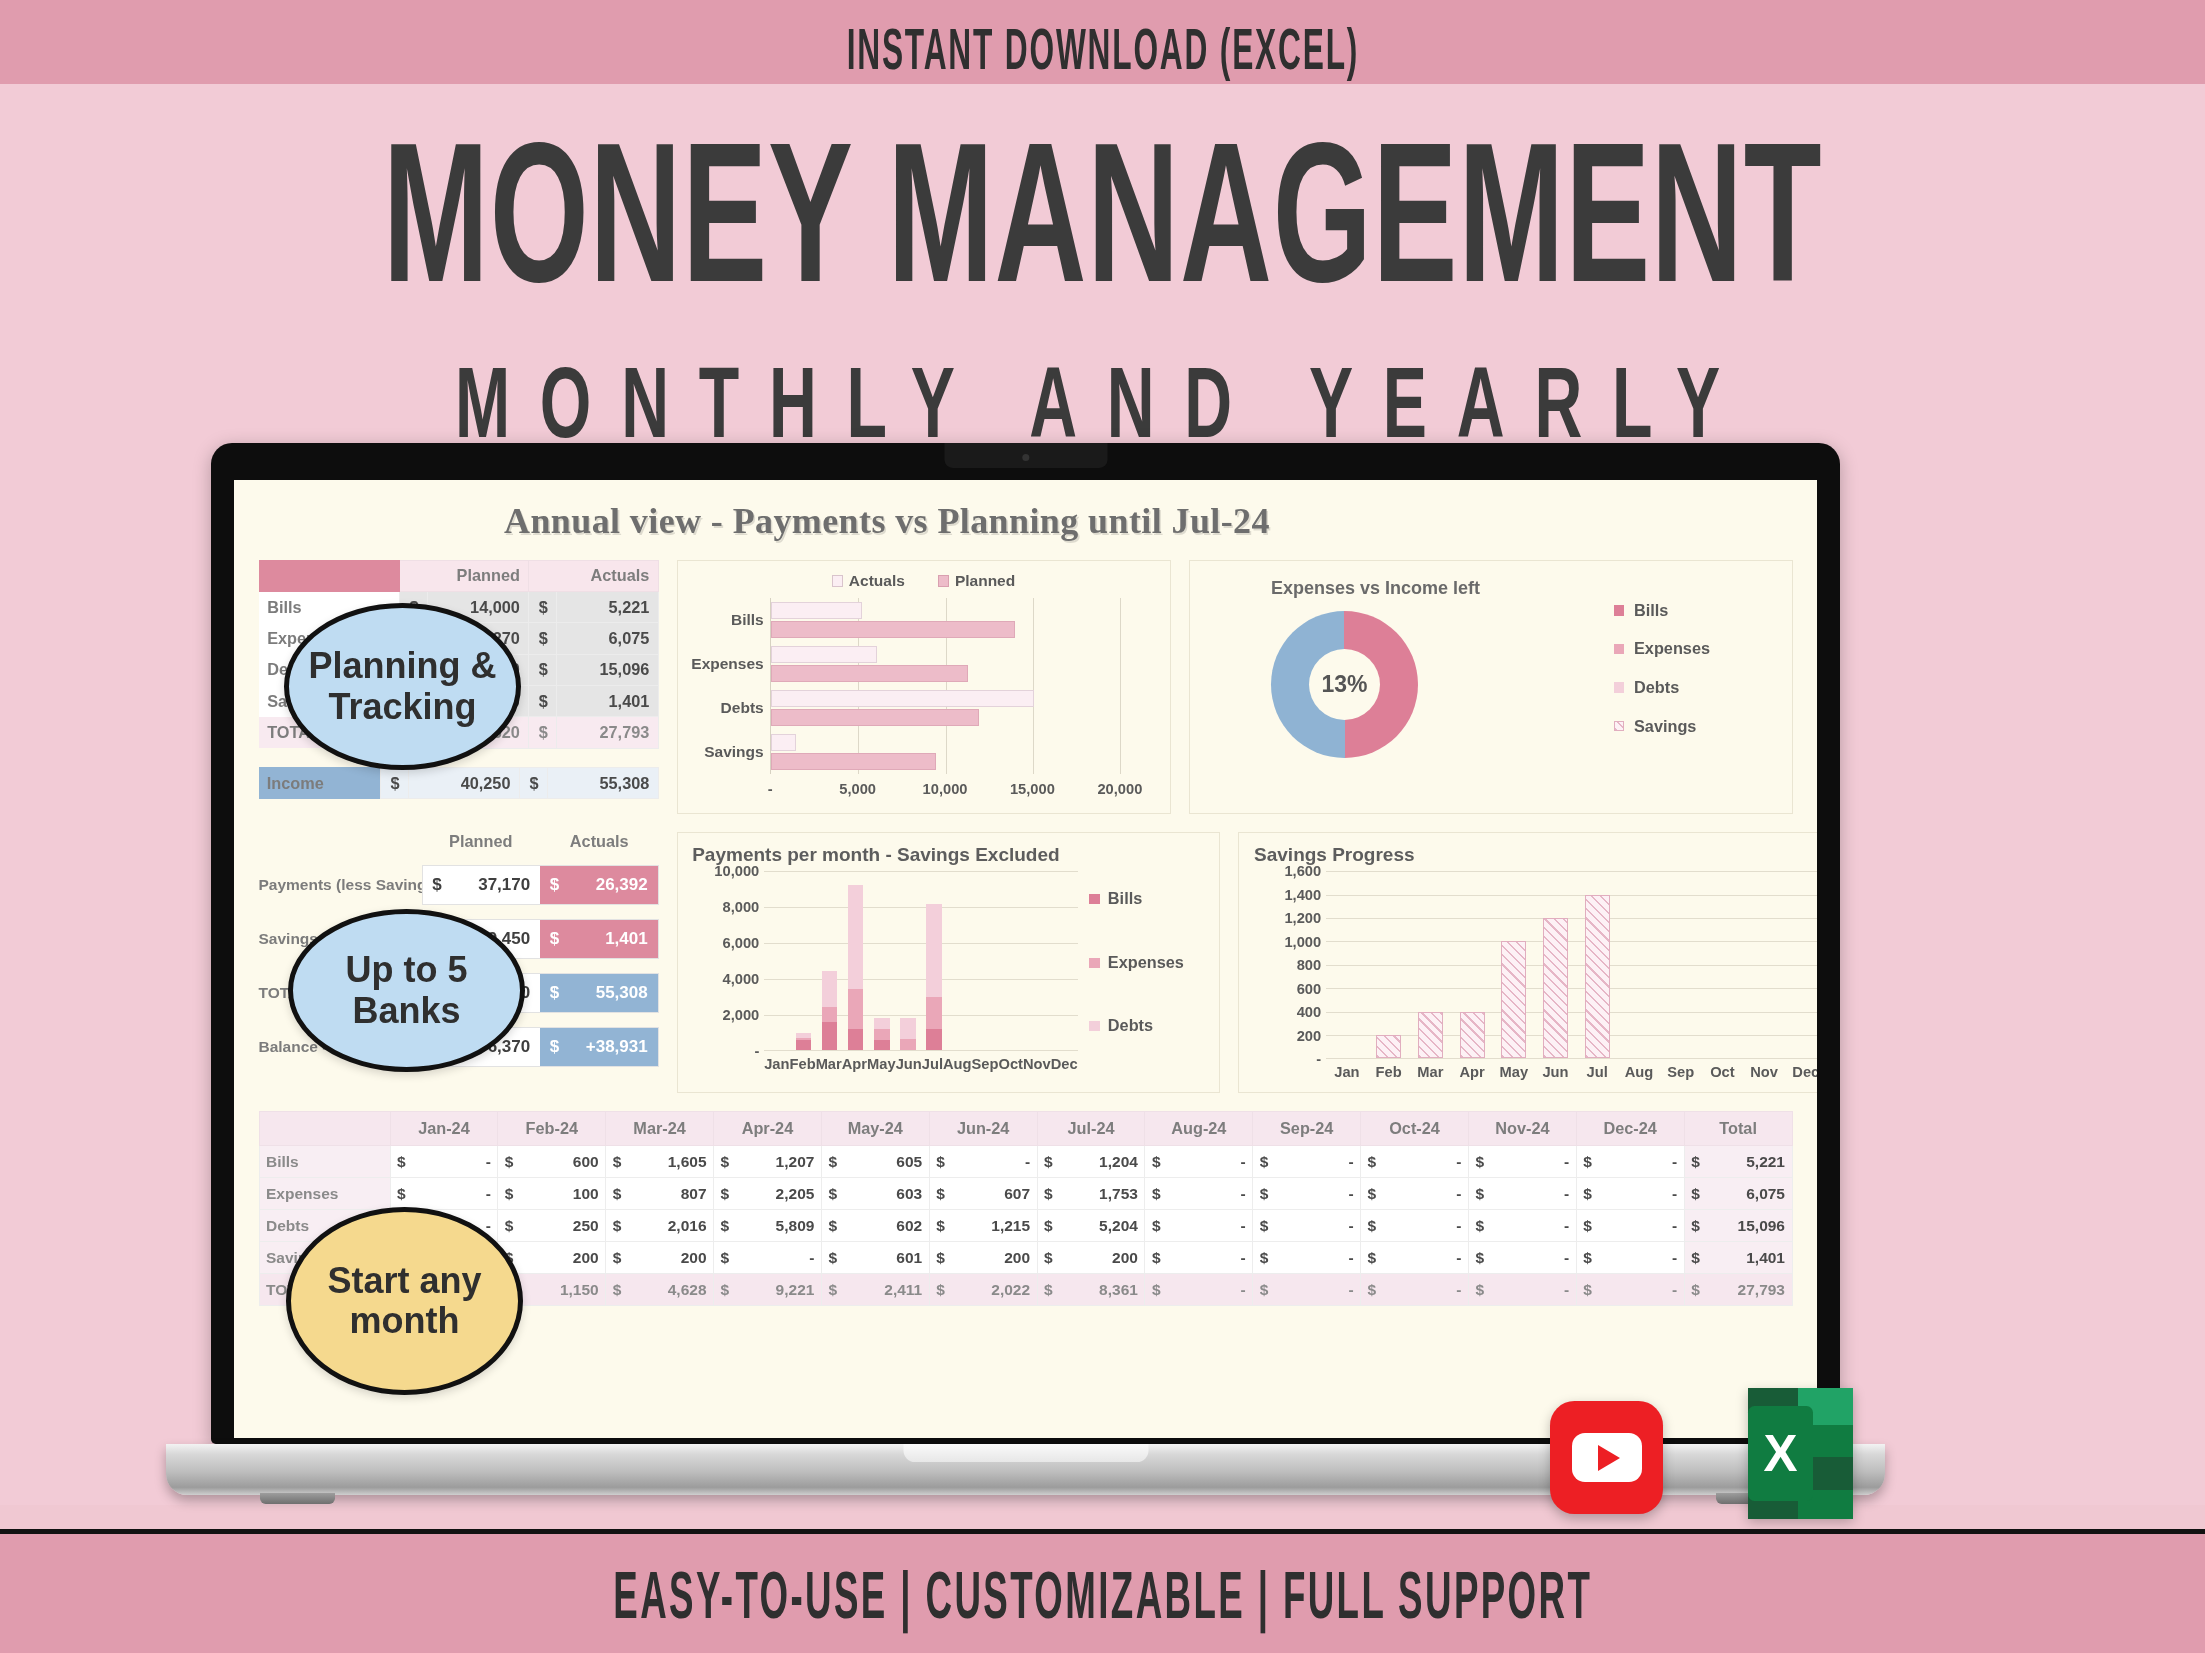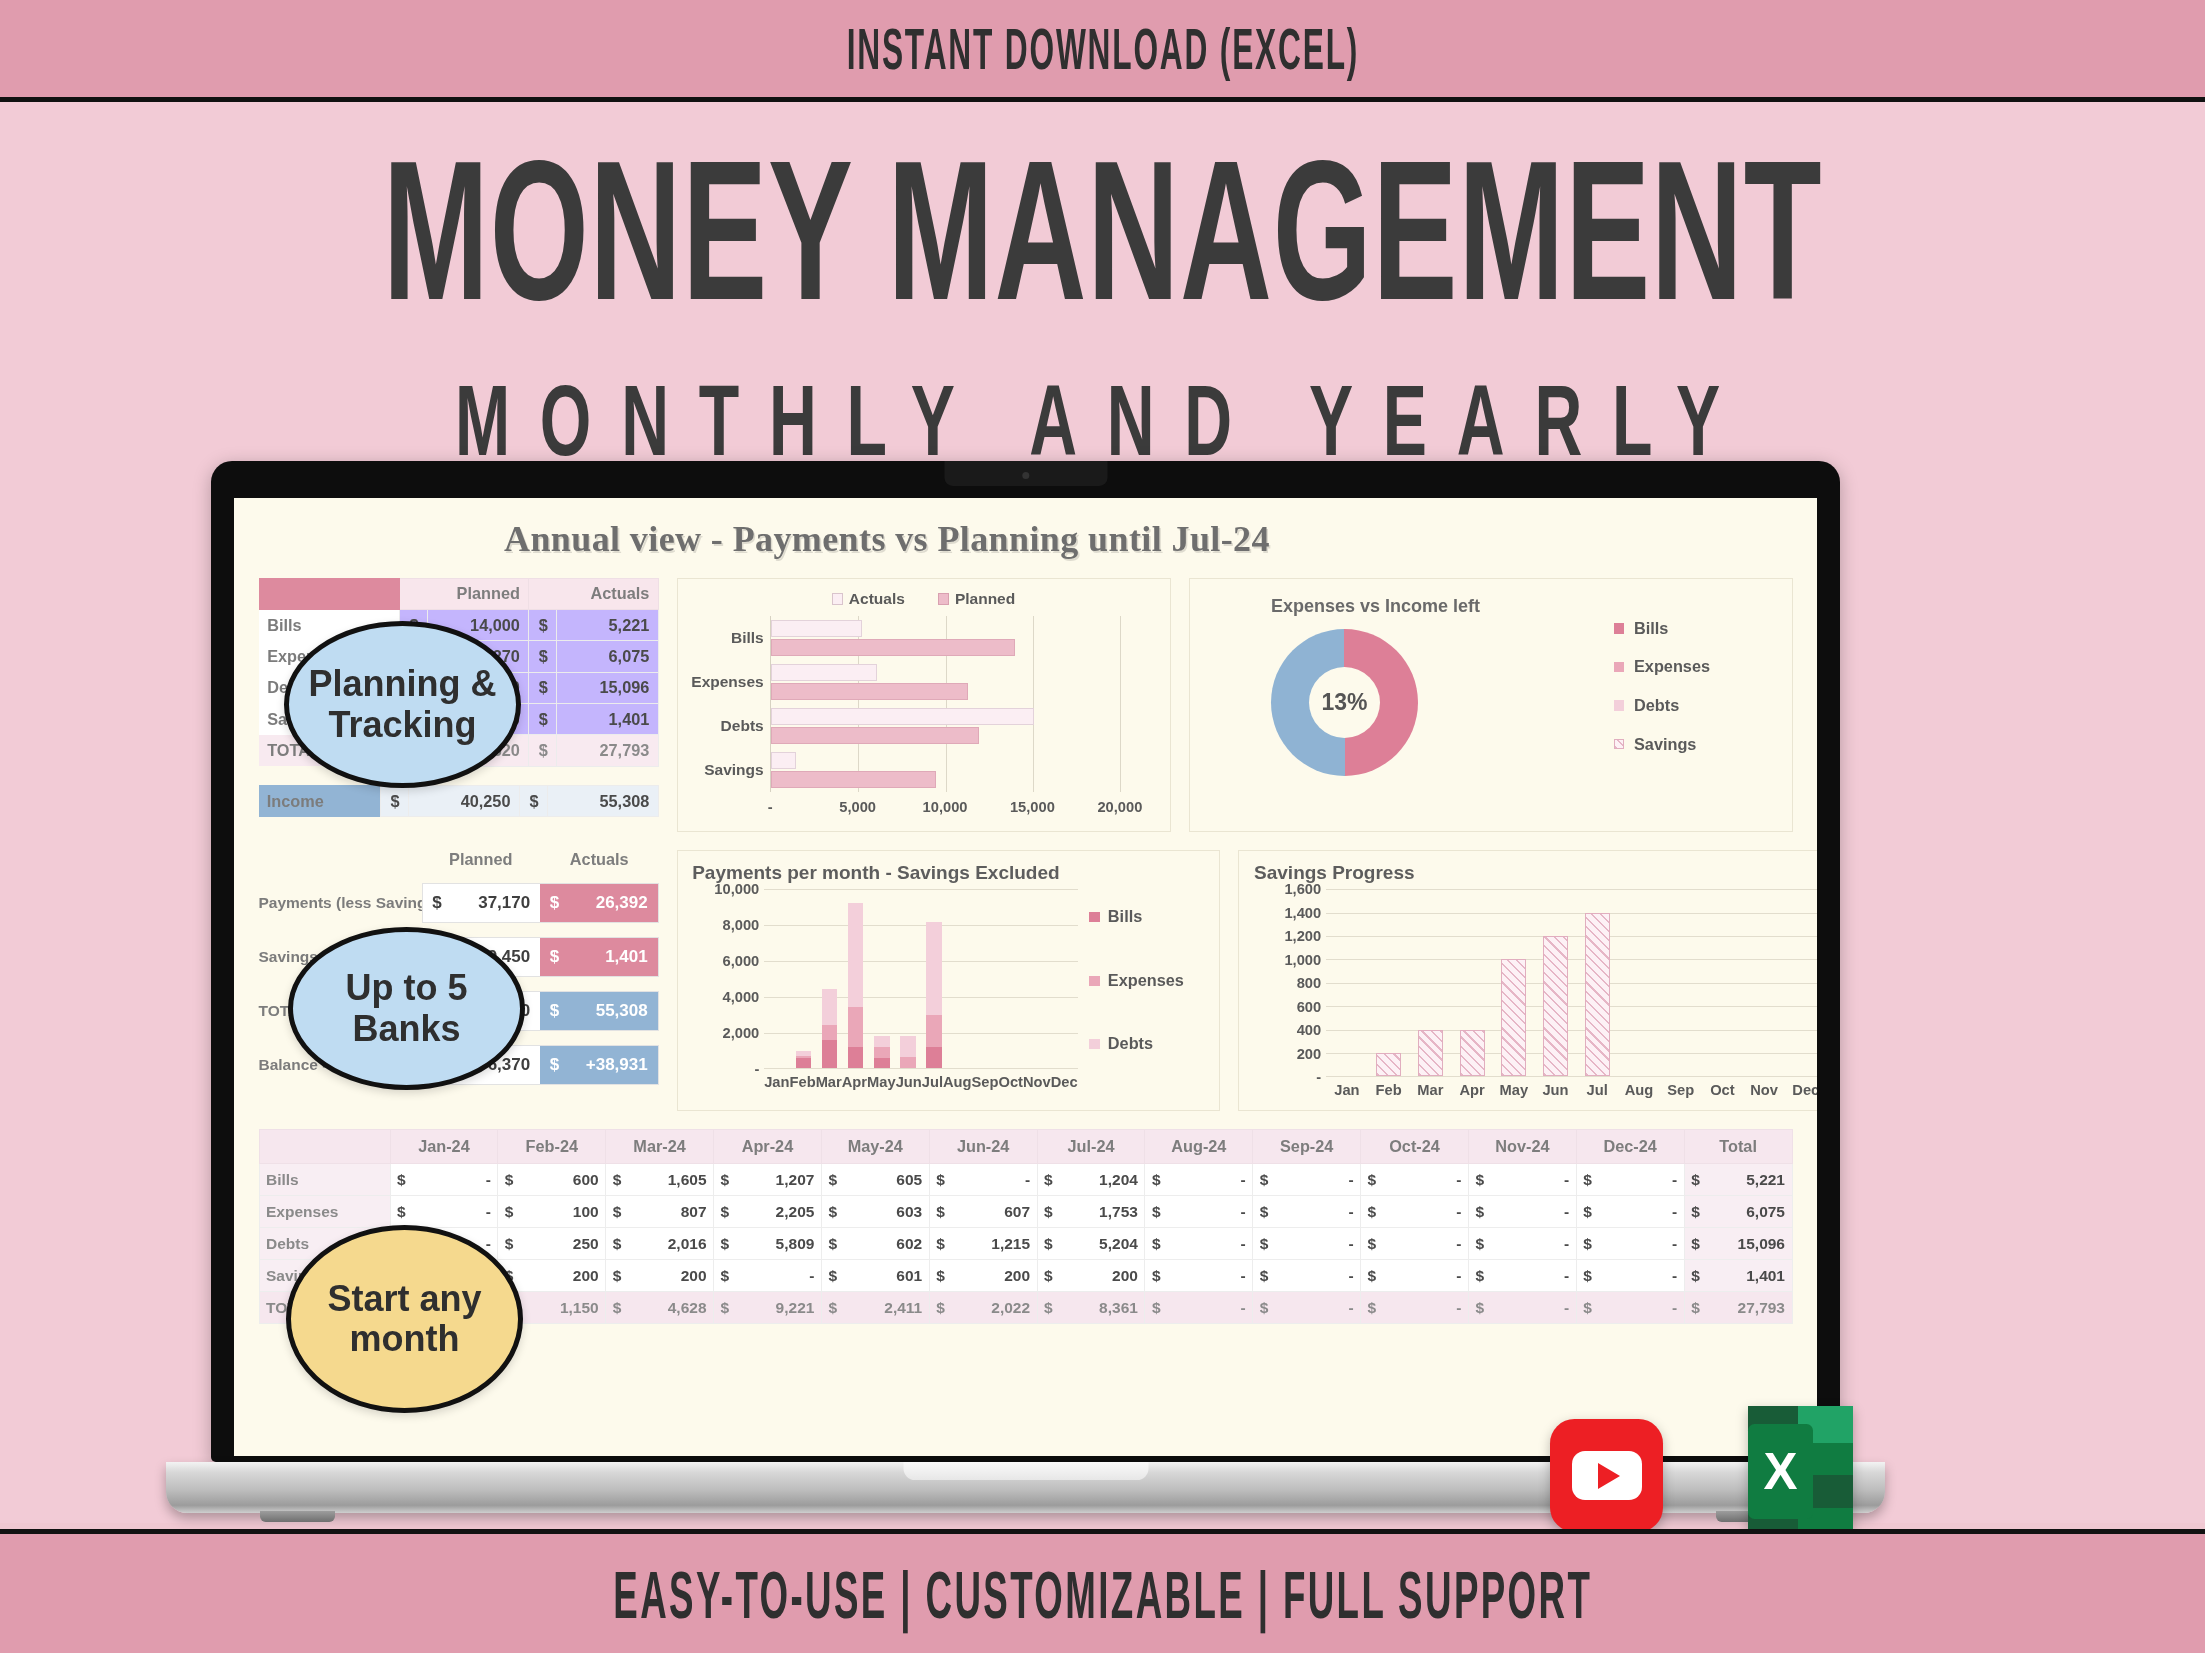--- a/index.html
+++ b/index.html
@@ -24,21 +24,21 @@
     color: #2f2f2f; font-weight: 700;
     font-size: 44px; letter-spacing: 2.5px;
     transform: scaleX(0.72) scaleY(1.32);
     transform-origin: center;
     white-space: nowrap;
   }
   #bottom-banner .banner-text { font-size: 51px; letter-spacing: 3.3px; }
 
   
   #hero {
-    position: absolute; top: 102px; left: 0;
+    position: absolute; top: 84px; left: 0;
     width: 2205px; height: 1421px;
     background: #f2cbd6;
   }
   #title-block { position: absolute; top: 29px; left: 0; width: 2205px; text-align: center; }
   #main-title {
     font-family: "Liberation Sans Narrow", "Liberation Sans", sans-serif;
     font-weight: 700; color: #3b3b3b;
     font-size: 137px; line-height: 1.0;
     letter-spacing: 0.8px;
     transform: scaleX(0.93) scaleY(1.45);
@@ -118,21 +118,21 @@
   #left-col { width: 400px; flex: 0 0 400px; }
   table.sum { width: 100%; border-collapse: collapse; font-size: 16.3px; }
   table.sum th {
     background: #f8e6ec; color: #7d7d7d; font-weight: 700;
     font-size: 16.3px; text-align: right; padding: 5.7px 8.2px;
     border: 0.8px solid #efdfe5;
   }
   table.sum th.lbl { background: #dd8a9e; border: 0.8px solid #dd8a9e; }
   table.sum td {
     border: 0.8px solid #ececec; padding: 5.7px 8.2px;
-    text-align: right; font-weight: 700; color: #4a4a4a; background: #c4b5fd;
+    text-align: right; font-weight: 700; color: #4a4a4a; background: #e5e5e5;
   }
   table.sum td.lbl { text-align: left; background: #fff; border: none; color: #7c7c7c; font-weight: 600;}
   tr.total td { background: #f8eaf0; color: #8a8a8a; }
   tr.total td.lbl { background: #f8eaf0; }
   td.cur { width: 28px; text-align: left; padding-right: 0; }
   tr.income td { background: #eaf0f6; }
   tr.income td.lbl { background: #92b4d4; }
 
   
   .card-row { display: flex; align-items: center; margin-top: 14px; }

